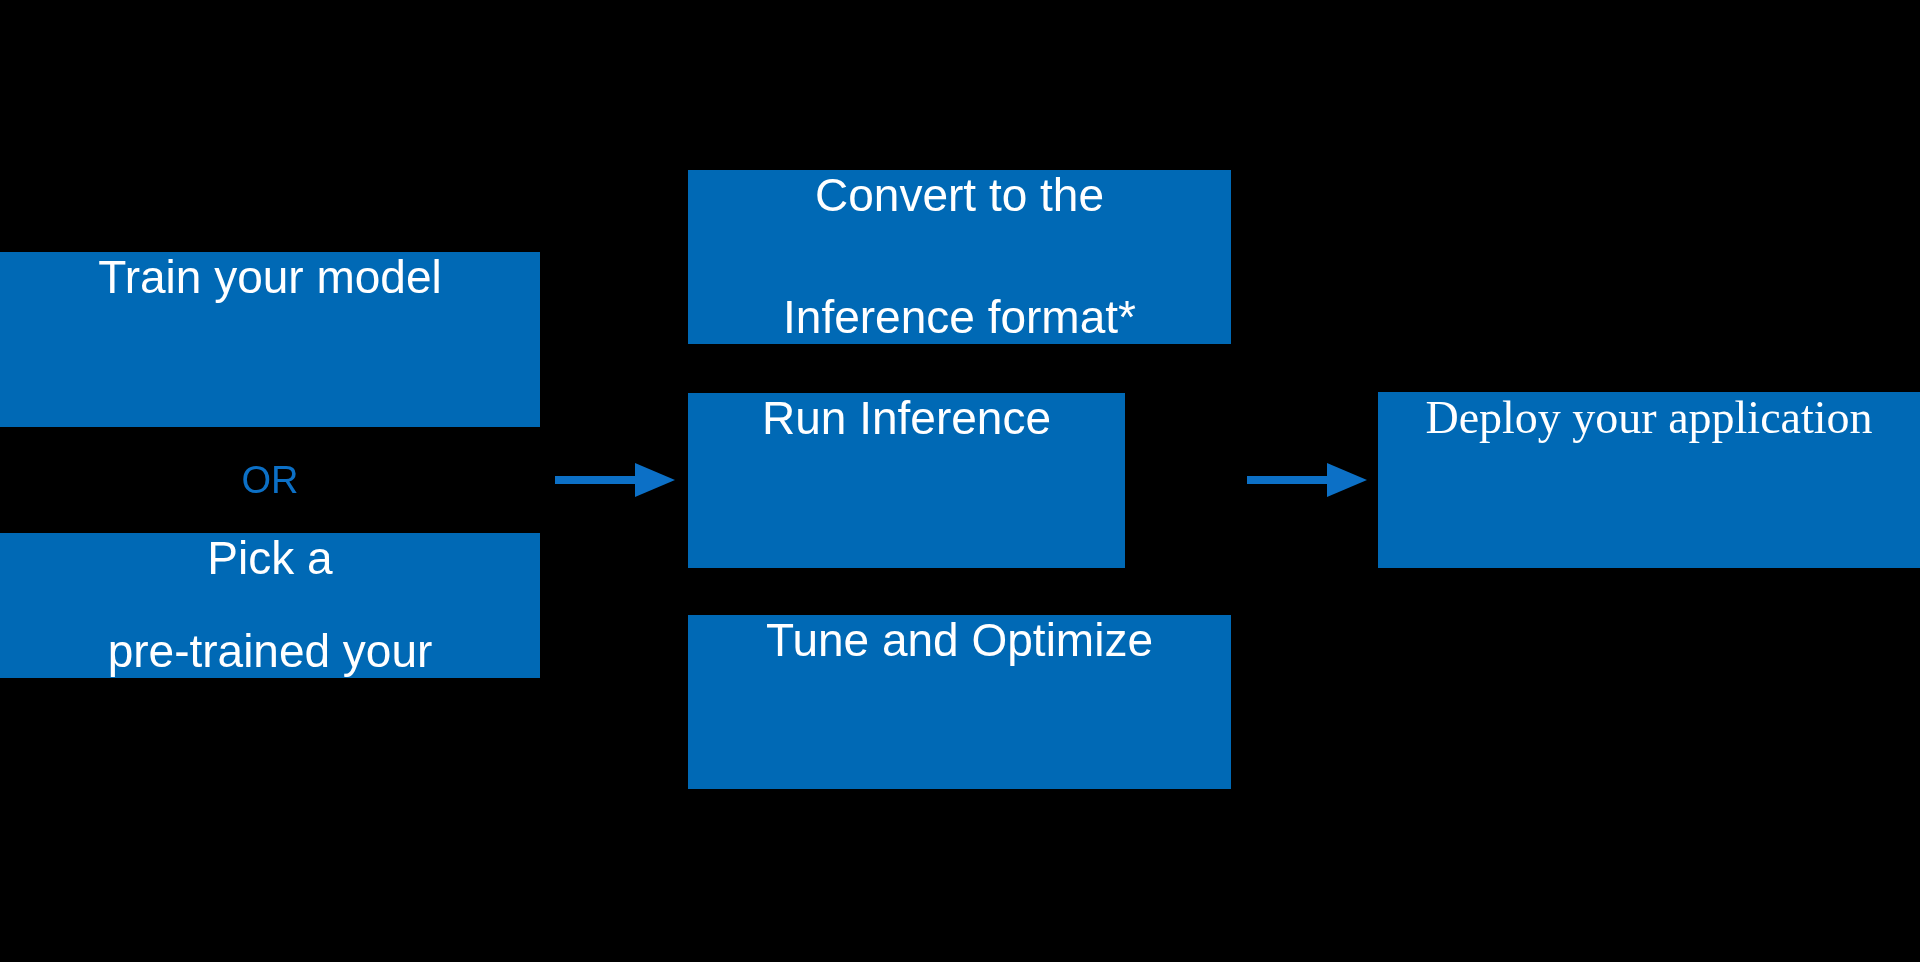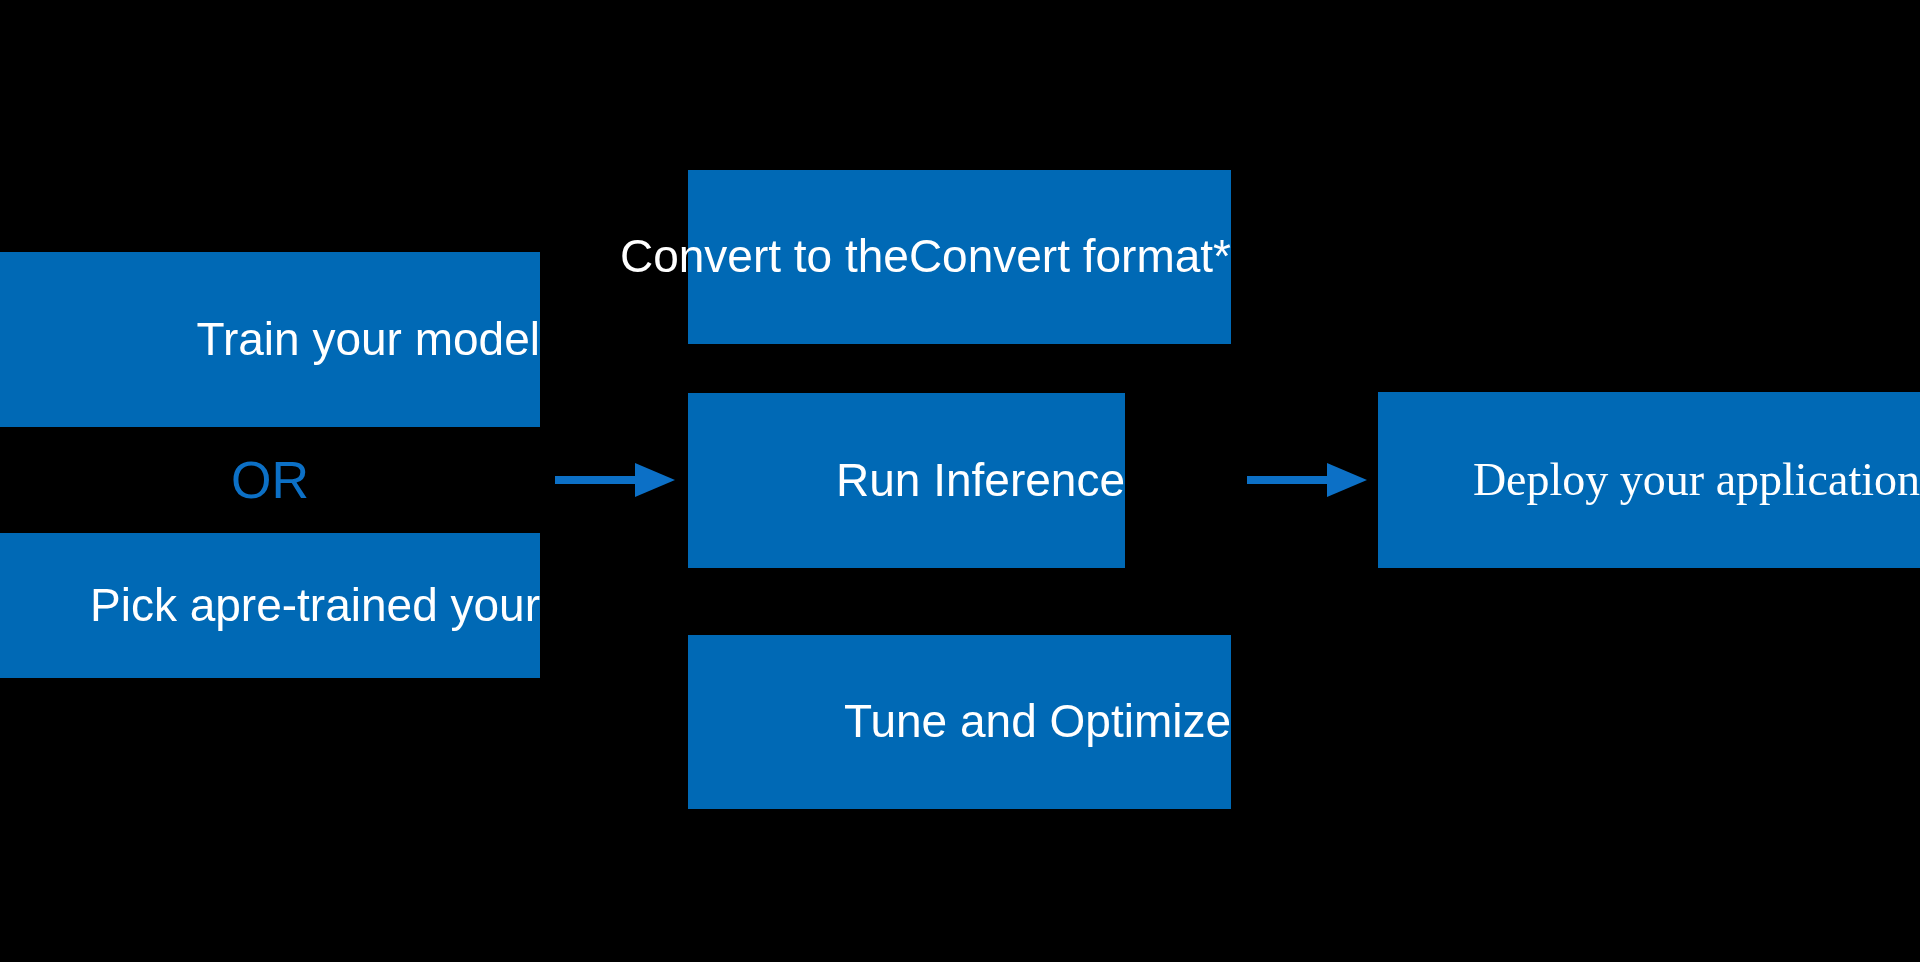--- a/index.html
+++ b/index.html
@@ -18,43 +18,43 @@
   .canvas {
     position: relative;
     width: 1920px; height: 962px;
     background: var(--background);
   }
   .node {
     position: absolute;
     background: var(--box-fill);
     color: var(--box-text);
     display: flex;
-    flex-direction: row;
+    flex-direction: column;
     align-items: center;
-    justify-content: flex-end;
+    justify-content: space-between;
     font-size: 46px;
     line-height: 1.12;
     text-align: center;
     white-space: nowrap;
   }
   .node-train  { left: 0;      top: 252px; width: 540px; height: 175px; }
   .node-pick   { left: 0;      top: 533px; width: 540px; height: 145px; }
   .node-convert{ left: 688px;  top: 170px; width: 543px; height: 174px; }
   .node-run    { left: 688px;  top: 393px; width: 437px; height: 175px; }
-  .node-tune   { left: 688px;  top: 615px; width: 543px; height: 174px; margin-top: 20px; }
+  .node-tune   { left: 688px;  top: 615px; width: 543px; height: 174px; }
   .node-deploy { left: 1378px; top: 392px; width: 542px; height: 176px; font-family: Liberation Serif, serif; }
   .or-label {
     position: absolute;
     left: 0; top: 455px;
     width: 540px; height: 50px;
     display: flex;
     align-items: center;
     justify-content: center;
     color: var(--accent);
-    font-size: 52px;
+    font-size: 38px;
     font-weight: normal;
   }
   .flow-arrow {
     position: absolute;
     top: 460px;
     width: 120px; height: 40px;
   }
   .flow-arrow-1 { left: 555px; }
   .flow-arrow-2 { left: 1247px; }
 </style>
@@ -76,21 +76,21 @@
     <span>pre-trained your</span>
   </div>
 
   <svg class="flow-arrow flow-arrow-1" viewBox="0 0 120 40" xmlns="http://www.w3.org/2000/svg">
     <rect x="0" y="16" width="86" height="8" style="fill: var(--accent);"></rect>
     <polygon points="80,3 120,20 80,37" style="fill: var(--accent);"></polygon>
   </svg>
 
   <div class="node node-convert">
     <span>Convert to the</span>
-    <span>Convert format*</span>
+    <span>Inference format*</span>
   </div>
 
   <div class="node node-run">
     <span>Run Inference</span>
   </div>
 
   <div class="node node-tune">
     <span>Tune and Optimize</span>
   </div>
 

